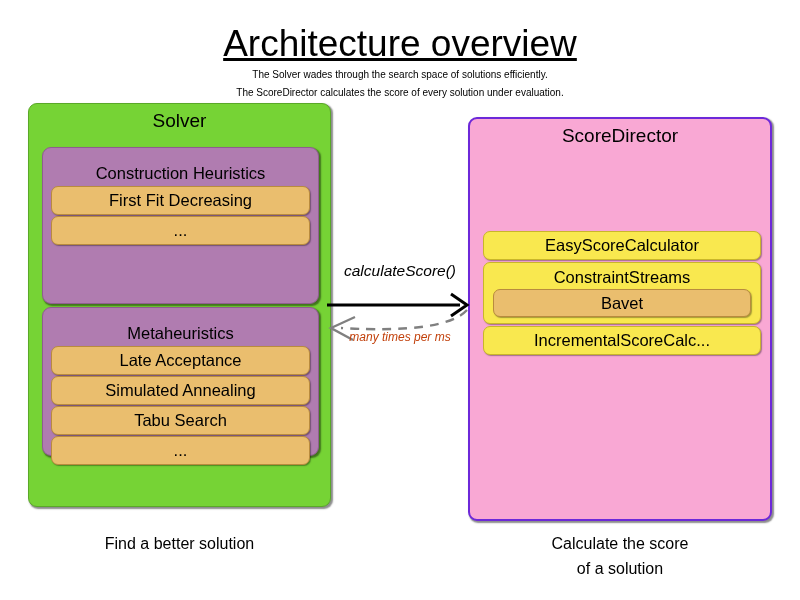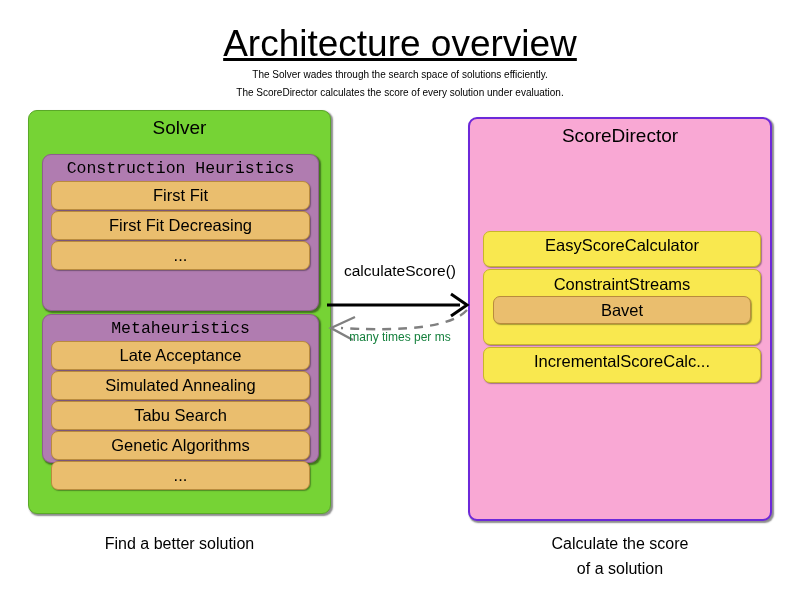--- a/index.html
+++ b/index.html
@@ -38,21 +38,21 @@
   }
 
   
   .panel {
     position: absolute;
     border-radius: 9px;
     box-sizing: border-box;
   }
   .panel-solver {
     left: 28px;
-    top: 110px;
+    top: 103px;
     width: 303px;
     height: 404px;
     background: #76d335;
     border: 1px solid #5aa828;
     box-shadow: 1.5px 1.5px 1.5px rgba(0,0,0,0.45);
   }
   .panel-scoredirector {
     left: 468px;
     top: 117px;
     width: 304px;
@@ -80,24 +80,23 @@
     box-sizing: border-box;
     box-shadow: 1.5px 1.5px 1.5px rgba(0,0,0,0.45);
     padding-bottom: 4px;
   }
   .group-ch { top: 43px; height: 157px; }
   .group-mh { top: 203px; height: 149px; }
   .group-title {
     text-align: center;
     font-size: 16.5px;
     line-height: 19px;
-    padding-top: 4px;
+    padding-top: 16px;
     padding-bottom: 3px;
     color: #000;
-    font-family: Liberation Mono, monospace;
   }
 
   
   .items {
     position: relative;
     margin: 0 8px;
   }
   .item {
     background: #eabe6e;
     border: 1px solid #b98b3e;
@@ -125,26 +124,26 @@
     border: 1px solid #c9b62a;
     border-radius: 7px;
     box-sizing: border-box;
     text-align: center;
     font-size: 16.5px;
     color: #000;
     margin-bottom: 2px;
     box-shadow: 1px 1px 1.2px rgba(0,0,0,0.35);
   }
   .ybox-simple {
-    height: 36px;
+    height: 29px;
     line-height: 27px;
   }
   .ybox-nested {
     padding-top: 2px;
-    padding-bottom: 20px;
+    padding-bottom: 6px;
   }
   .ybox-nested > .ybox-label {
     line-height: 24px;
     height: 24px;
   }
   .nested-item {
     background: #eabe6e;
     border: 1px solid #b98b3e;
     border-radius: 7px;
     box-sizing: border-box;
@@ -157,40 +156,41 @@
     box-shadow: 1px 1px 1.2px rgba(0,0,0,0.35);
   }
 
   
   .arrows {
     position: absolute;
     left: 325px;
     top: 262px;
     width: 150px;
     height: 100px;
+    font-style: italic;
   }
   .arrow-label-top {
     position: absolute;
     left: 0;
     top: 0;
     width: 150px;
     text-align: center;
     font-size: 15.5px;
     line-height: 18px;
     color: #000;
   }
   .arrow-label-bottom {
     position: absolute;
     left: 0;
     top: 68px;
     width: 150px;
     text-align: center;
     font-size: 12px;
     line-height: 14px;
-    color: #15803d;
+    color: #c2410c;
   }
   .arrows svg {
     position: absolute;
     left: 0;
     top: 0;
   }
 
   
   .caption {
     position: absolute;
@@ -210,33 +210,31 @@
   <div class="subtitle-line">The Solver wades through the search space of solutions efficiently.</div>
   <div class="subtitle-line">The ScoreDirector calculates the score of every solution under evaluation.</div>
 </div>
 
 <div class="panel panel-solver">
   <div class="panel-title">Solver</div>
 
   <div class="group group-ch">
     <div class="group-title">Construction Heuristics</div>
     <div class="items">
-      <div class="item">First Fit</div>
       <div class="item">First Fit Decreasing</div>
       <div class="item">...</div>
     </div>
   </div>
 
   <div class="group group-mh">
     <div class="group-title">Metaheuristics</div>
     <div class="items">
       <div class="item">Late Acceptance</div>
       <div class="item">Simulated Annealing</div>
       <div class="item">Tabu Search</div>
-      <div class="item">Genetic Algorithms</div>
       <div class="item">...</div>
     </div>
   </div>
 </div>
 
 <div class="panel panel-scoredirector">
   <div class="panel-title">ScoreDirector</div>
 
   <div class="sd-stack">
     <div class="ybox ybox-simple">EasyScoreCalculator</div>

